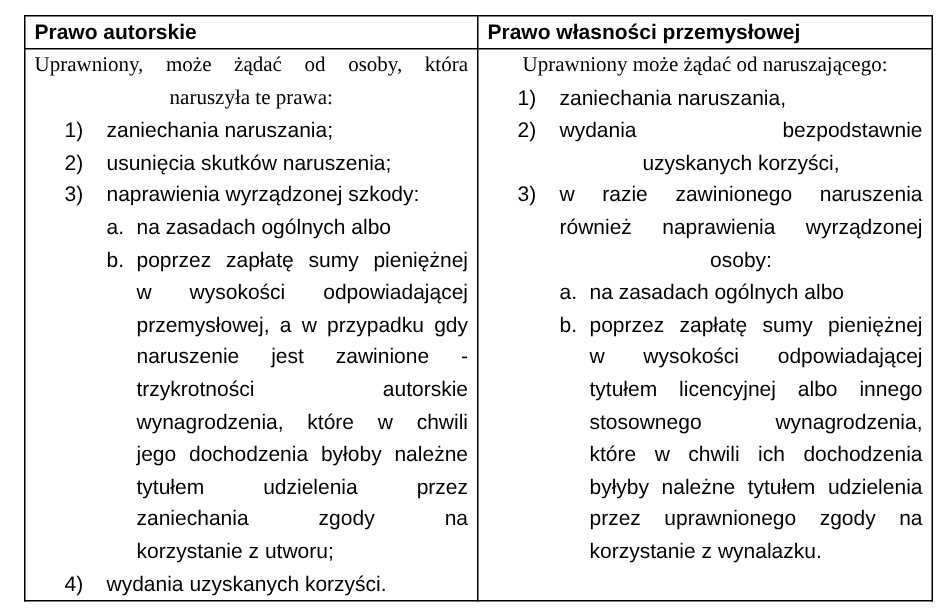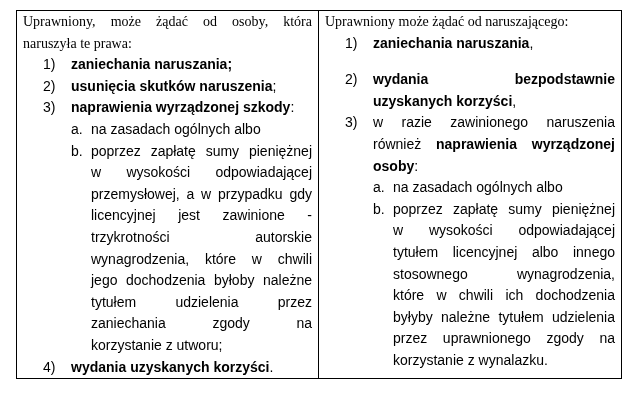--- a/index.html
+++ b/index.html
@@ -18,33 +18,37 @@
   col.c2 { width: 303px; }
   td.body { height: 361px; line-height: 21.6px; padding-top: 0; }
   .intro { text-align: justify; font-family: Liberation Serif, serif; }
   ol.num { list-style: none; margin: 0; padding: 0; }
   ol.num > li { position: relative; padding-left: 48px; text-align: justify; }
   ol.num > li > .marker { position: absolute; left: 20px; top: 0; }
   ol.alpha { list-style: none; margin: 0; padding: 0; }
   ol.alpha > li { position: relative; padding-left: 20px; text-align: justify; text-align-last: left; }
   ol.alpha > li > .marker { position: absolute; left: 0; top: 0; }
   .sub { margin-left: -6px; }
-  b { font-weight: bold; margin-top: 15px; }
+  b { font-weight: normal; }
   .jline { display: block; text-align: justify; text-align-last: justify; }
-  .lline { display: block; text-align: left; }
+  .lline { display: block; text-align: center; }
 </style>
 </head>
 <body>
 
 <table class="cmp">
   <colgroup>
       <col class="c1">
       <col class="c2">
     </colgroup>
   <tbody>
+      <tr>
+    <th>Prawo autorskie</th>
+    <th>Prawo własności przemysłowej</th>
+  </tr>
   <tr>
 
     <td class="body">
       <div class="intro">
         <span class="jline">Uprawniony, może żądać od osoby, która</span>
         <span class="lline">naruszyła te prawa:</span>
       </div>
       <ol class="num">
         <li>
           <span class="marker">1)</span>
@@ -60,21 +64,21 @@
           <ol class="alpha sub">
             <li>
               <span class="marker">a.</span>
               <span class="lline">na zasadach ogólnych albo</span>
             </li>
             <li>
               <span class="marker">b.</span>
               <span class="jline">poprzez zapłatę sumy pieniężnej</span>
               <span class="jline">w wysokości odpowiadającej</span>
               <span class="jline">przemysłowej, a w przypadku gdy</span>
-              <span class="jline">licencyjnej jest zawinione -</span>
+              <span class="jline">naruszenie jest zawinione -</span>
               <span class="jline">trzykrotności autorskie</span>
               <span class="jline">wynagrodzenia, które w chwili</span>
               <span class="jline">jego dochodzenia byłoby należne</span>
               <span class="jline">tytułem udzielenia przez</span>
               <span class="jline">zaniechania zgody na</span>
               <span class="lline">korzystanie z utworu;</span>
             </li>
           </ol>
         </li>
         <li>

